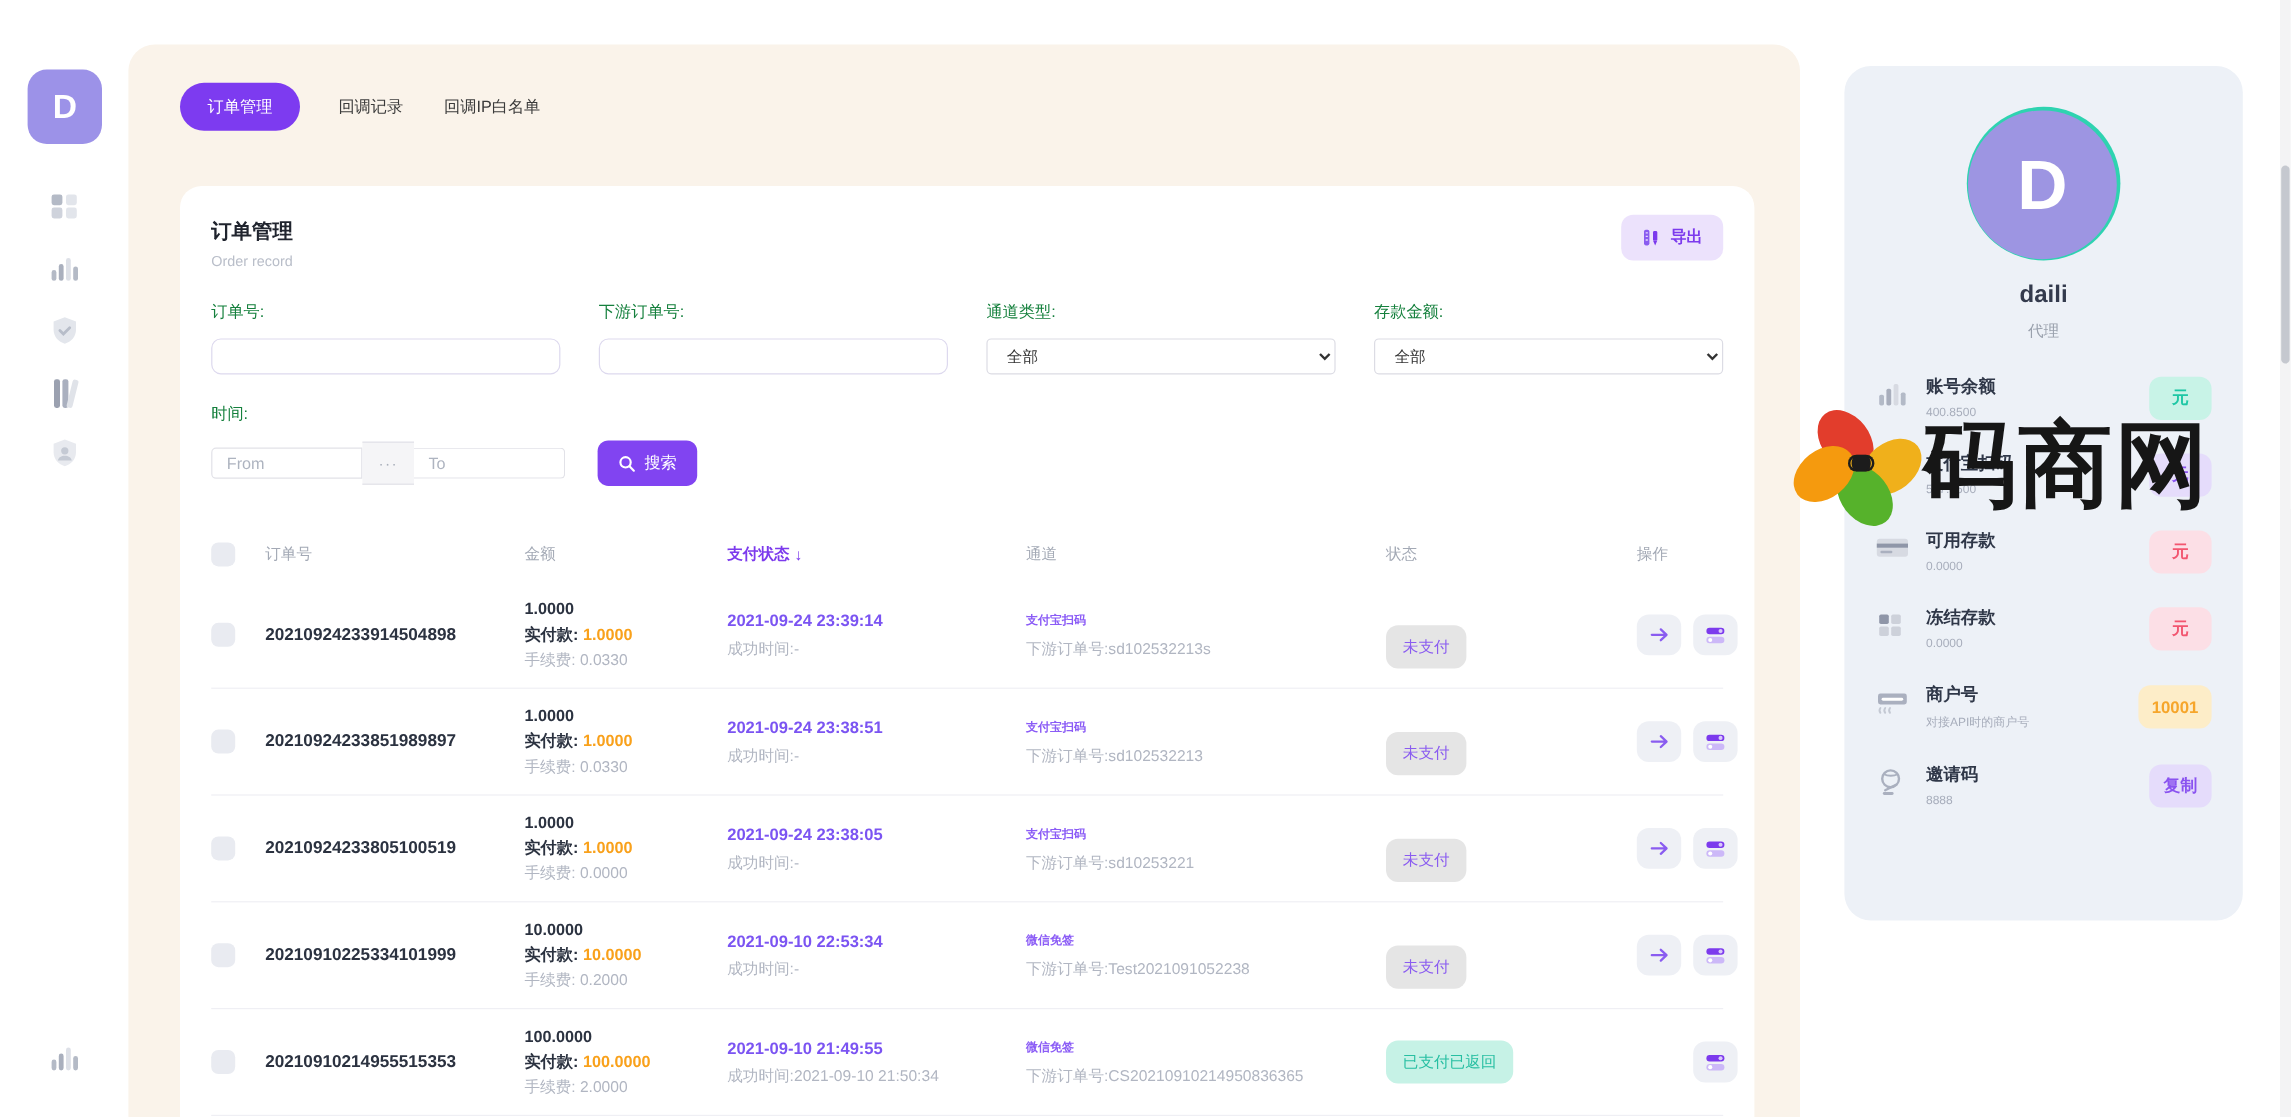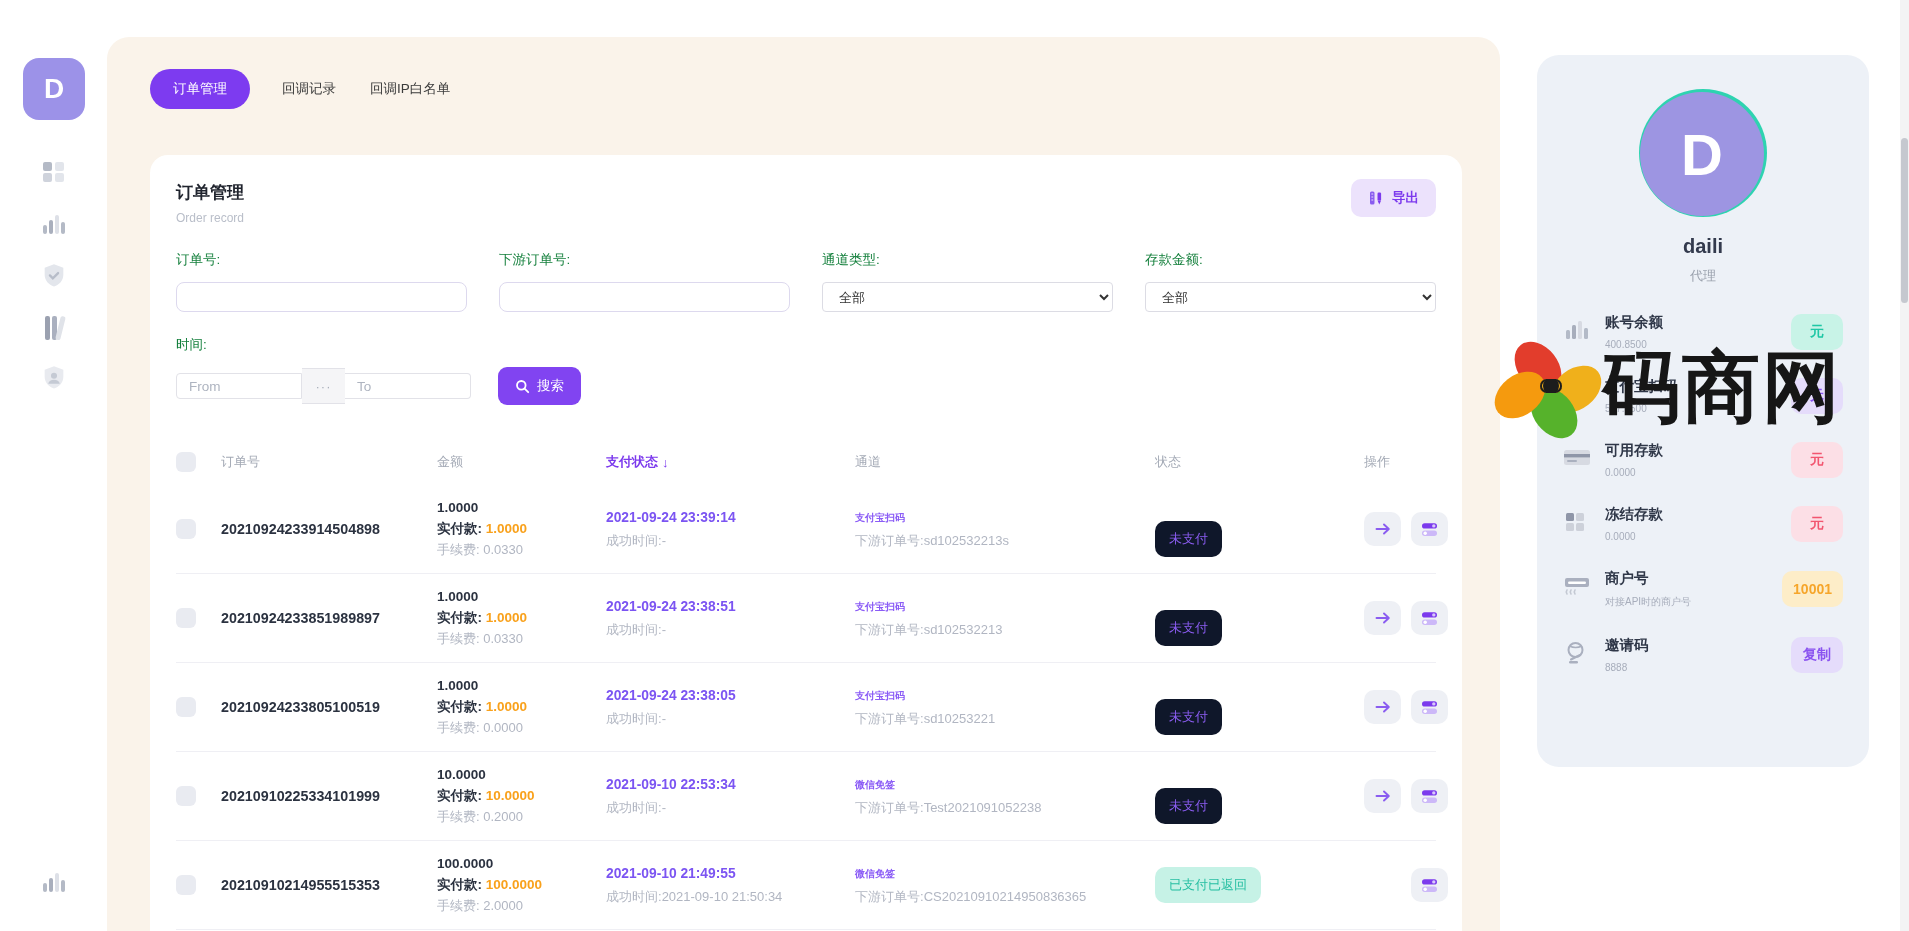--- a/index.html
+++ b/index.html
@@ -50,21 +50,21 @@
   .trow { border-bottom:1px solid #efeff4; padding:14px 0; min-height:82px; }
   .oid { font-size:14.3px; font-weight:bold; color:#2b3240; }
   .l1 { font-size:13.5px; font-weight:bold; color:#2b3240; line-height:18px; }
   .l2 { font-size:13.5px; font-weight:bold; color:#2b3240; line-height:18px; margin-top:3px; }
   .l2 .val { color:#f9a11b; }
   .l3 { font-size:13px; color:#b1b6c2; line-height:18px; margin-top:3px; }
   .tmain { font-size:13.8px; font-weight:bold; color:#7b54f2; line-height:19px; }
   .tsub { font-size:13px; color:#b1b6c2; line-height:19px; margin-top:4px; }
   .chname { font-size:10px; font-weight:bold; color:#8b5cf6; line-height:19px; }
   .pill { display:inline-block; padding:9px 14px; border-radius:10px; font-size:13px; }
-  .pill.unpaid { background:#0f172a; color:#8a5cf0;margin-top:20px; }
+  .pill.unpaid { background:#e5e5e5; color:#8a5cf0;margin-top:20px; }
   .pill.paid { background:#c6f2e6; color:#27bfa2; }
   .acts { display:flex; gap:10px; padding-left:59px; }
   .act-btn { width:37px; height:34px; border:none; border-radius:10px; background:#eef0f5; display:flex; align-items:center; justify-content:center; cursor:pointer; }
   .act-btn.hide { visibility:hidden; }
   
   .profile-card { position:absolute; left:1537px; top:55px; width:332px; height:712px; background:#edf1f7; border-radius:22px; }
   .avatar-wrap { position:relative; width:124px; height:124px; margin:36px auto 0; }
   .avatar-ring { position:absolute; inset:-2px; border-radius:50%; background:#2ed3b0; }
   .avatar { position:absolute; inset:0; border-radius:50%; background:#9d95e2; color:#fff; font-size:58px; font-weight:bold;
     display:flex; align-items:center; justify-content:center; transform:translate(-1px,1px); }

